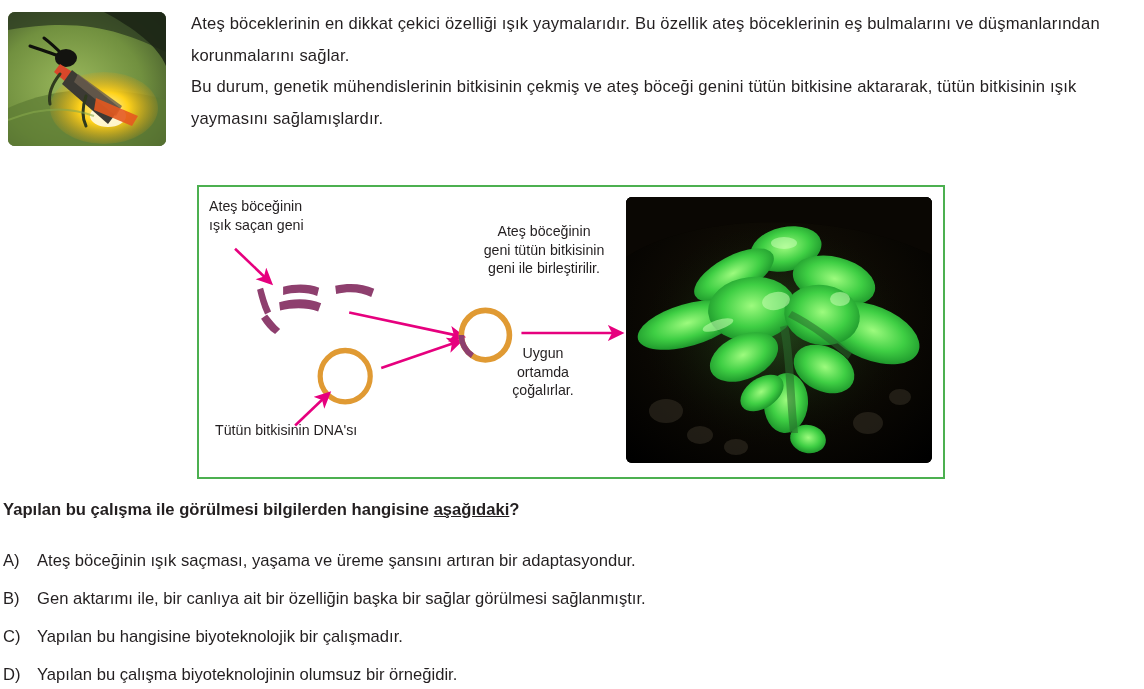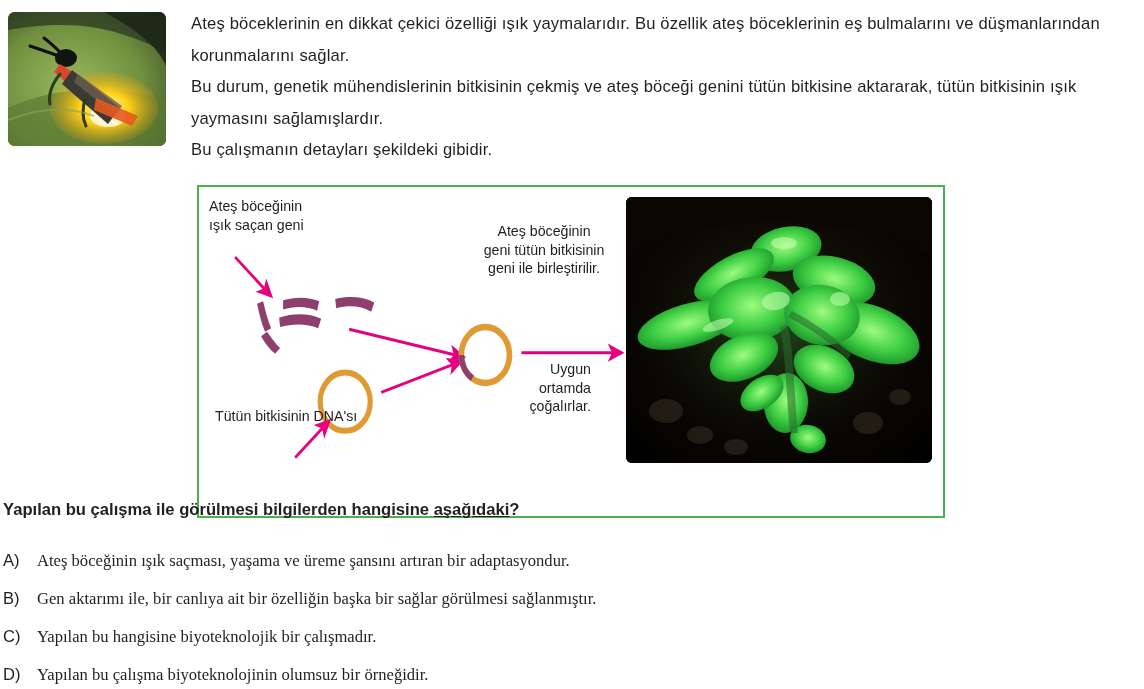--- a/index.html
+++ b/index.html
@@ -50,21 +50,21 @@
     letter-spacing: 0.01em;
   }
   #intro-paragraph .para { margin: 0; }
 
   
   #figure-frame {
     position: absolute;
     left: 197px;
     top: 185px;
     width: 748px;
-    height: 333px;
+    height: 294px;
     border: 2.5px solid #4cb050;
     background: #ffffff;
     box-sizing: border-box;
   }
 
   #diagram-canvas {
     position: absolute;
     left: 0;
     top: 0;
     width: 100%;
@@ -74,22 +74,22 @@
 
   .diagram-label {
     position: absolute;
     font-size: 14.2px;
     line-height: 18.6px;
     color: #231f20;
     white-space: pre-line;
   }
   #label-firefly-gene   { left: 10px;  top: 10px;  text-align: left; }
   #label-merge          { left: 255px; top: 35px;  text-align: center; width: 180px; }
-  #label-tobacco-dna    { left: 16px;  top: 220px; text-align: left; }
-  #label-multiply       { left: 296px; top: 173px; text-align: right; width: 96px; }
+  #label-tobacco-dna    { left: 16px;  top: 234px; text-align: left; }
+  #label-multiply       { left: 296px; top: 157px; text-align: center; width: 96px; }
 
   #plant-photo {
     position: absolute;
     left: 427px;
     top: 10px;
     width: 306px;
     height: 266px;
     border-radius: 6px;
     overflow: hidden;
     background: #000000;
@@ -120,21 +120,21 @@
     height: 38px;
     font-size: 16.6px;
     line-height: 38px;
     color: #231f20;
   }
   .option-letter {
     width: 34px;
     flex: 0 0 34px;
     color: #231f20;
   }
-  .option-text { flex: 1 1 auto; font-family: Liberation Serif, serif; }
+  .option-text { flex: 1 1 auto; }
 </style>
 </head>
 <body>
 
 <div id="intro-block">
 
   <div id="firefly-photo">
     <svg viewBox="0 0 158 134" preserveAspectRatio="none">
       <defs>
         <radialGradient id="leafGrad" cx="40%" cy="55%" r="75%">
@@ -163,21 +163,20 @@
       <path d="M88,86 L130,104 L124,114 L86,98 Z" fill="#e4591f" opacity="0.9"></path>
       <path d="M52,62 C44,72 40,82 42,92" stroke="#2f3a1e" stroke-width="3" fill="none" stroke-linecap="round"></path>
       <path d="M78,84 C74,96 74,106 78,114" stroke="#2f3a1e" stroke-width="3" fill="none" stroke-linecap="round"></path>
       <path d="M0,108 C30,96 60,94 86,104" stroke="#87a84b" stroke-width="2" fill="none" opacity="0.6"></path>
     </svg>
   </div>
 
   <div id="intro-paragraph">
     <p class="para">Ateş böceklerinin en dikkat çekici özelliği ışık yaymalarıdır. Bu özellik ateş böceklerinin eş bulmalarını ve düşmanlarından korunmalarını sağlar.</p>
     <p class="para">Bu durum, genetik mühendislerinin bitkisinin çekmiş ve ateş böceği genini tütün bitkisine aktararak, tütün bitkisinin ışık yaymasını sağlamışlardır.</p>
-    <p class="para">Bu çalışmanın detayları şekildeki gibidir.</p>
   </div>
 </div>
 
 <div id="figure-frame">
 
   <div id="diagram-canvas">
     <svg viewBox="0 0 743 282" preserveAspectRatio="none">
       <defs>
         <marker id="arrowHead" markerWidth="7" markerHeight="7" refX="2.2" refY="3" orient="auto">
           <path d="M0,0 L6.4,3 L0,6 L1.6,3 Z" fill="#e6007e"></path>

